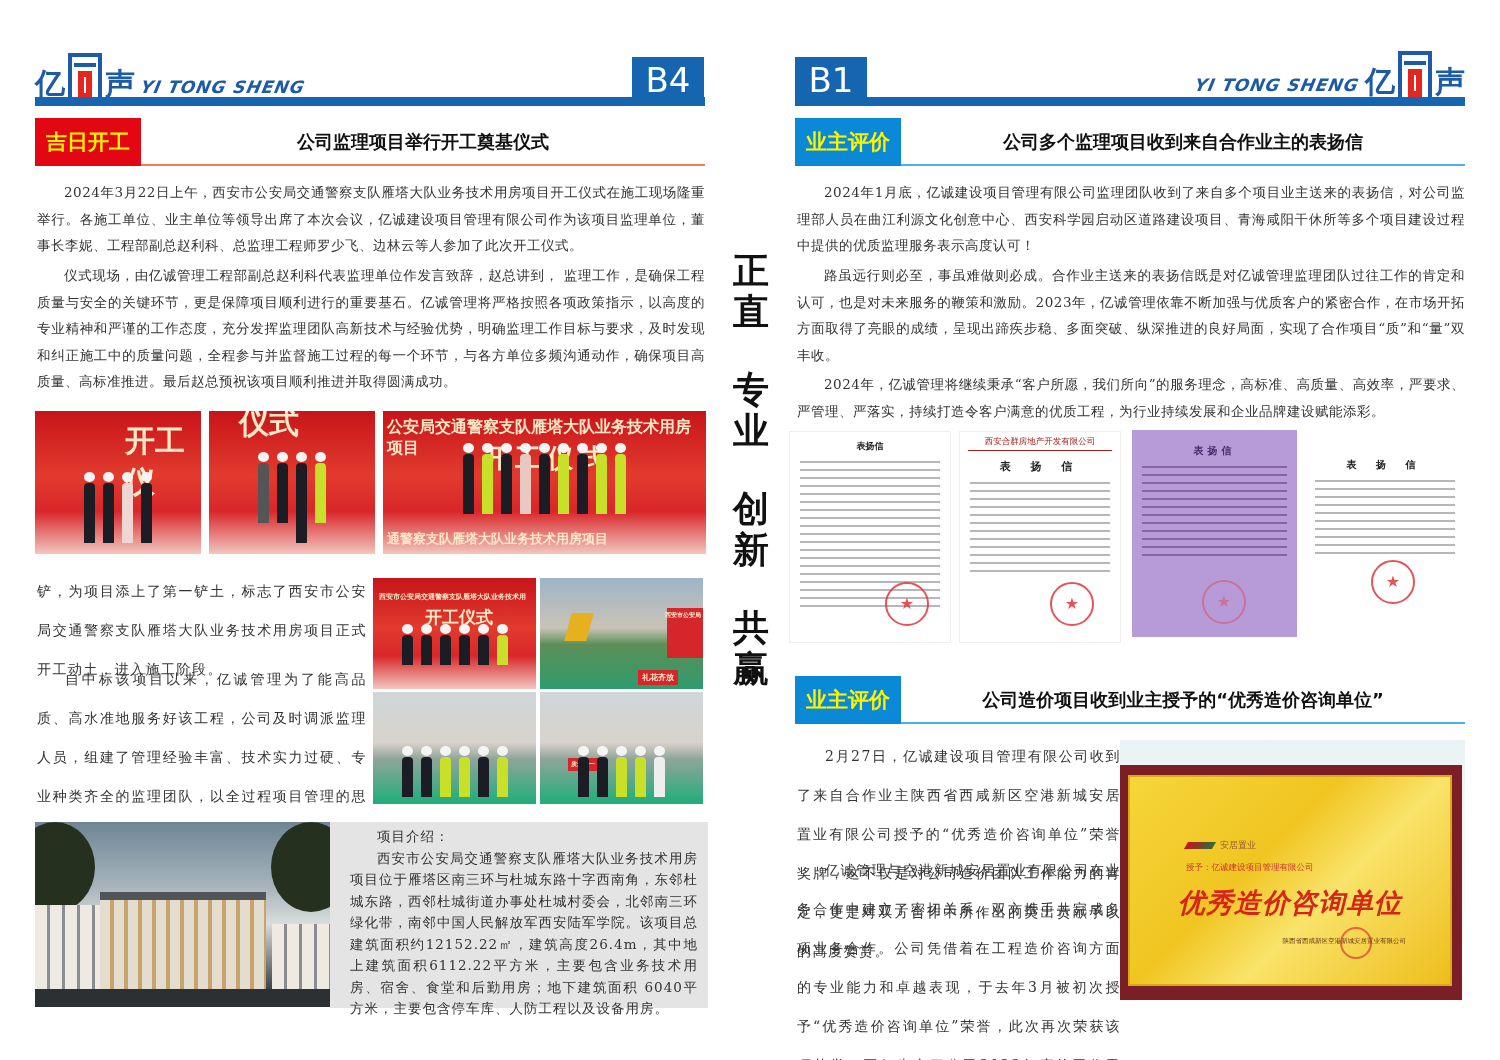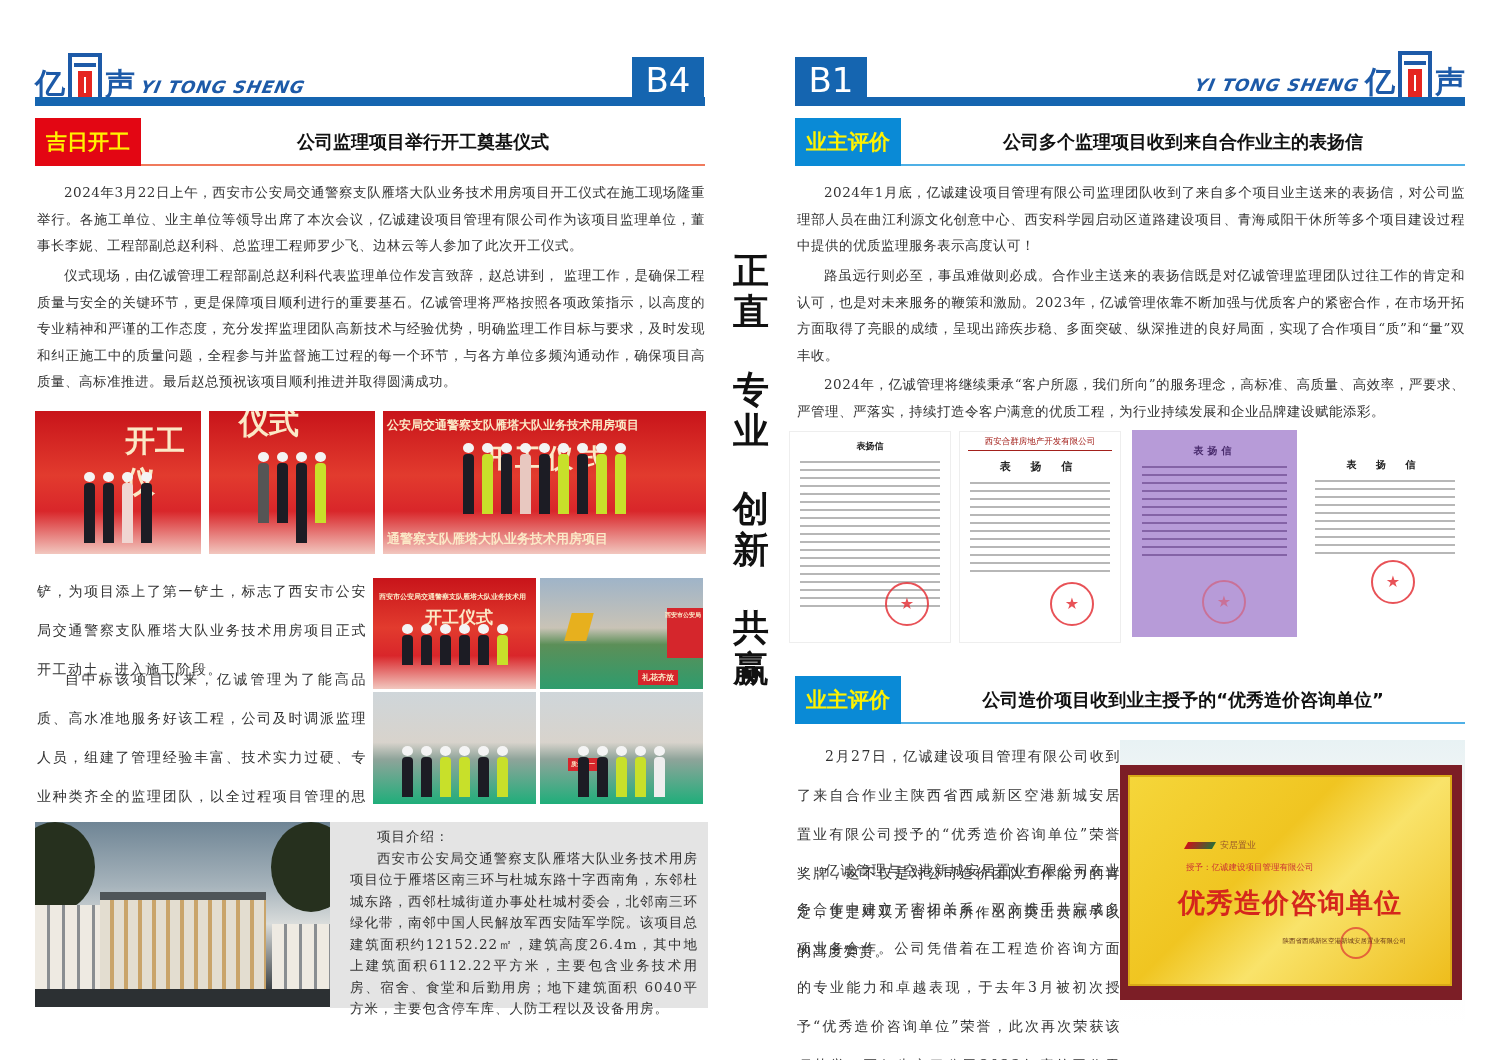--- a/index.html
+++ b/index.html
@@ -75,21 +75,21 @@
   .stamp { position: absolute; width: 44px; height: 44px; border: 2px solid #e4343a; border-radius: 50%; opacity: 0.85; }
   .stamp::after { content: "★"; position: absolute; left: 0; right: 0; top: 10px; text-align: center; color: #e4343a; font-size: 16px; }
 
   
   .plaque-photo { position: absolute; left: 1120px; top: 740px; width: 345px; height: 285px; background: linear-gradient(180deg, #e8f2f4 0%, #f4f6f6 20%, #ffffff 100%); overflow: hidden; }
   .plaque { position: absolute; left: 0; top: 25px; width: 342px; height: 235px; background: #7c1e26; padding-left: 6px; }
   .plaque-inner { position: absolute; left: 8px; top: 10px; right: 10px; bottom: 14px; background: linear-gradient(135deg, #f5d63a 0%, #f0c521 40%, #f9e36a 60%, #eebd1c 100%); border: 2px solid #d9a916; }
   .plaque .issuer-logo { position: absolute; left: 56px; top: 62px; font-size: 9px; color: #9b5a2a; font-family: "DejaVu Sans", sans-serif; }
   .plaque .issuer-logo::before { content: ""; display: inline-block; width: 28px; height: 7px; margin-right: 6px; background: linear-gradient(90deg, #c8131a, #2d6e36); transform: skewX(-30deg); vertical-align: middle; }
   .plaque .awarded { position: absolute; left: 56px; top: 85px; font-size: 8.5px; color: #c33; font-family: "DejaVu Sans", sans-serif; }
-  .plaque .award-name { position: absolute; left: 0; right: 0; top: 108px; text-align: center; font-family: "DejaVu Serif", serif; font-weight: bold; font-size: 27px; color: #d5261c; letter-spacing: 1px; }
+  .plaque .award-name { position: absolute; left: 0; right: 0; top: 108px; text-align: center; font-family: "DejaVu Serif", serif; font-weight: bold; font-size: 27px; color: #d5261c; letter-spacing: 1px; font-style: italic; }
   .plaque .grantor { position: absolute; right: 44px; top: 160px; font-size: 6.5px; color: #6b3a1a; font-family: "DejaVu Sans", sans-serif; }
   .plaque .seal { position: absolute; left: 210px; top: 150px; width: 32px; height: 32px; border: 2px solid #d33; border-radius: 50%; opacity: 0.7; }
 </style>
 </head>
 <body>
 
 <div class="page page-left">
 
   <div class="masthead" style="left:35px; width:670px;">
     <div class="logo" style="left:0; top:0;">
@@ -125,21 +125,21 @@
   <div class="photo red-stage" style="left:209px; top:411px; width:166px; height:143px;">
     <div class="banner-txt" style="left:30px; top:-8px; font-size:30px;">仪式</div>
     <div class="figs">
         <span class="fig" style="background:#555"></span>
         <span class="fig"></span>
         <span class="fig" style="height:80px"></span>
         <span class="fig vest"></span>
       </div>
   </div>
   <div class="photo red-stage" style="left:383px; top:411px; width:323px; height:143px;">
-    <div class="banner-txt" style="left:4px; top:6px; font-size:12px;">公安局交通警察支队雁塔大队业务技术用房项目</div>
+    <div class="banner-txt" style="left:4px; top:6px; font-size:16px;">公安局交通警察支队雁塔大队业务技术用房项目</div>
     <div class="banner-txt" style="left:100px; top:30px; font-size:26px; letter-spacing:6px;">开工仪式</div>
     <div class="figs" style="bottom:28%">
         <span class="fig"></span>
         <span class="fig vest"></span>
         <span class="fig"></span>
         <span class="fig" style="background:#e8c8c0"></span>
         <span class="fig"></span>
         <span class="fig vest"></span>
         <span class="fig"></span>
         <span class="fig vest"></span>

